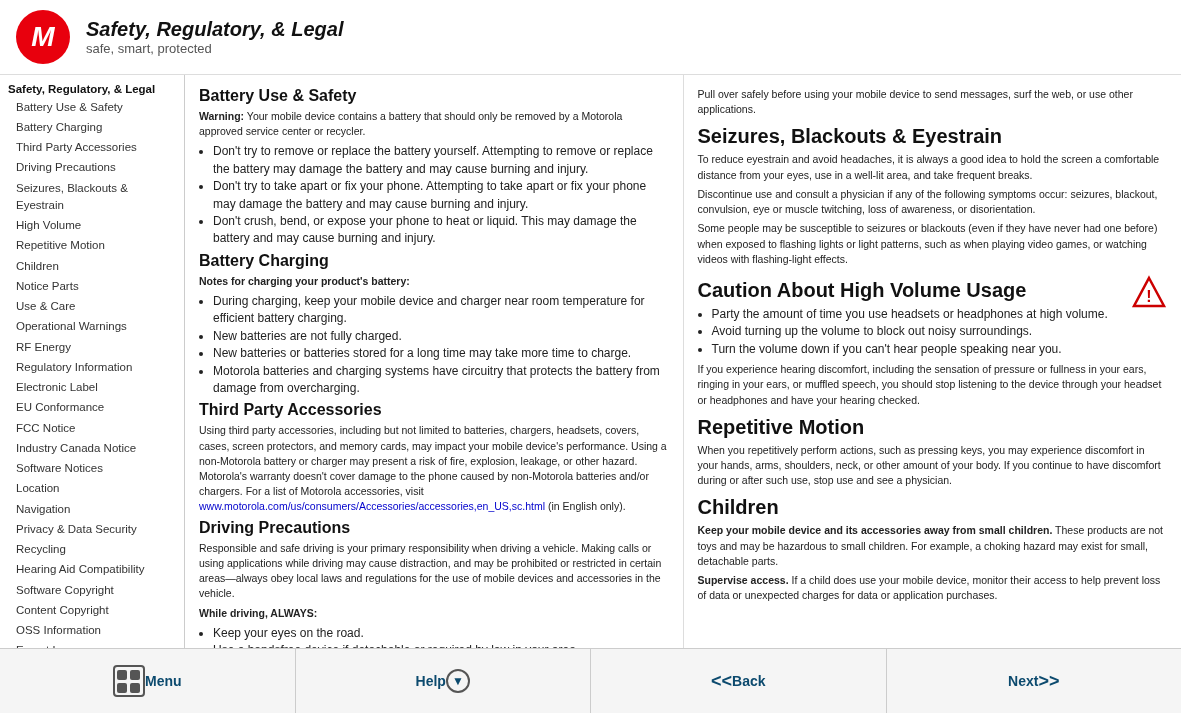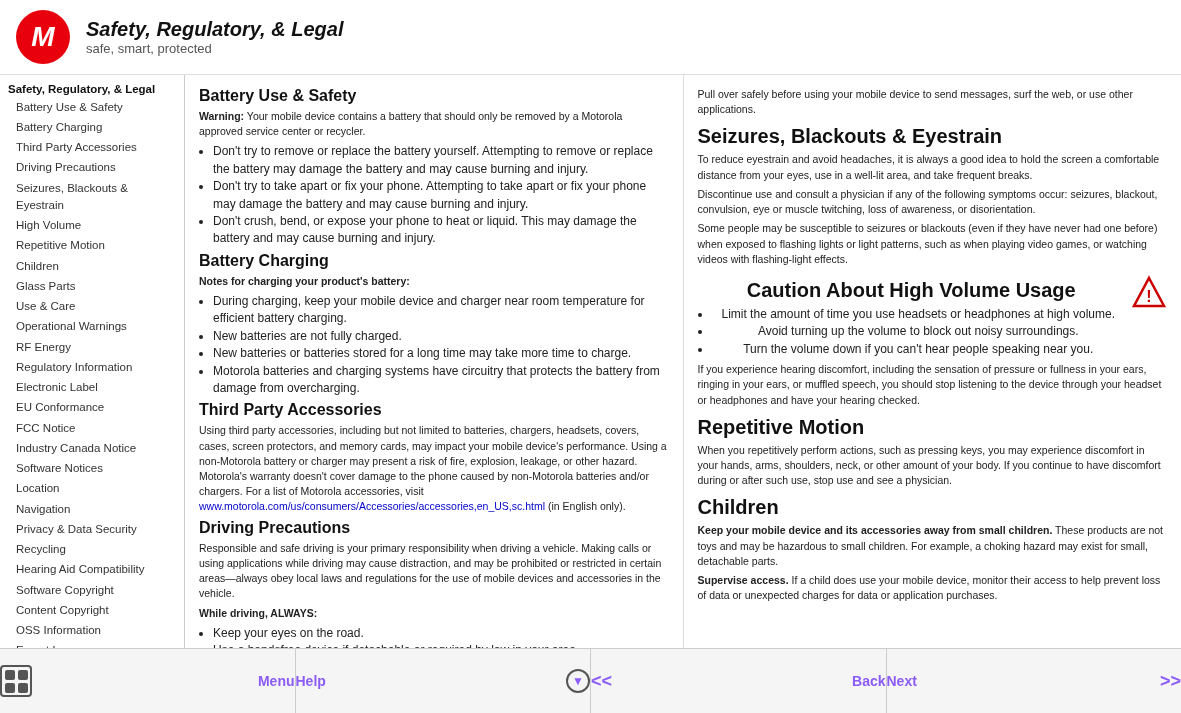--- a/index.html
+++ b/index.html
@@ -135,25 +135,25 @@
     .toolbar {
       display: flex;
       border-top: 1px solid #ccc;
       background: #f5f5f5;
       height: 65px;
     }
     .toolbar-btn {
       flex: 1;
       display: flex;
       align-items: center;
-      justify-content: space-between;
+      justify-content: center;
       border-right: 1px solid #ccc;
       cursor: pointer;
       font-size: 14px;
-      color: #8b5cf6;
+      color: #0c4a6e;
       font-weight: bold;
     }
     .toolbar-btn:last-child { border-right: none; }
 
     .btn-icon {
       width: 32px; height: 32px;
       border: 2px solid #555;
       border-radius: 4px;
       display: flex; align-items: center; justify-content: center;
       font-size: 16px;
@@ -171,21 +171,20 @@
 
     
     .col-right {
       position: relative;
     }
 
     .high-vol-row {
       display: flex;
       align-items: flex-start;
       gap: 6px;
-      text-align: center;
     }
     .scroll-icon {
       width: 24px; height: 24px;
       border: 2px solid #555;
       border-radius: 50%;
       display: flex; align-items: center; justify-content: center;
       font-size: 12px;
     }
   </style>
 </head>
@@ -206,21 +205,21 @@
   <div class="sidebar">
     <div class="sidebar-title">Safety, Regulatory, &amp; Legal</div>
     <div class="sidebar-item sidebar-sub">Battery Use &amp; Safety</div>
     <div class="sidebar-item sidebar-sub">Battery Charging</div>
     <div class="sidebar-item sidebar-sub">Third Party Accessories</div>
     <div class="sidebar-item sidebar-sub">Driving Precautions</div>
     <div class="sidebar-item sidebar-sub">Seizures, Blackouts &amp; Eyestrain</div>
     <div class="sidebar-item sidebar-sub">High Volume</div>
     <div class="sidebar-item sidebar-sub">Repetitive Motion</div>
     <div class="sidebar-item sidebar-sub">Children</div>
-    <div class="sidebar-item sidebar-sub">Glass Parts</div>
+    <div class="sidebar-item sidebar-sub">Notice Parts</div>
     <div class="sidebar-item sidebar-sub">Use &amp; Care</div>
     <div class="sidebar-item sidebar-sub">Operational Warnings</div>
     <div class="sidebar-item sidebar-sub">RF Energy</div>
     <div class="sidebar-item sidebar-sub">Regulatory Information</div>
     <div class="sidebar-item sidebar-sub">Electronic Label</div>
     <div class="sidebar-item sidebar-sub">EU Conformance</div>
     <div class="sidebar-item sidebar-sub">FCC Notice</div>
     <div class="sidebar-item sidebar-sub">Industry Canada Notice</div>
     <div class="sidebar-item sidebar-sub">Software Notices</div>
     <div class="sidebar-item sidebar-sub">Location</div>
@@ -300,21 +299,21 @@
         <p class="body-text">To reduce eyestrain and avoid headaches, it is always a good idea to hold the screen a comfortable distance from your eyes, use in a well-lit area, and take frequent breaks.</p>
         <p class="body-text">Discontinue use and consult a physician if any of the following symptoms occur: seizures, blackout, convulsion, eye or muscle twitching, loss of awareness, or disorientation.</p>
         <p class="body-text">Some people may be susceptible to seizures or blackouts (even if they have never had one before) when exposed to flashing lights or light patterns, such as when playing video games, or watching videos with flashing-light effects.</p>
       </div>
 
       <div>
         <div class="high-vol-row">
           <div style="flex:1">
             <div class="big-section-title">Caution About High Volume Usage</div>
             <ul class="bullet-list">
-              <li>Limit the amount of time you use headsets or headphones at high volume.</li>
+              <li>Party the amount of time you use headsets or headphones at high volume.</li>
               <li>Avoid turning up the volume to block out noisy surroundings.</li>
               <li>Turn the volume down if you can't hear people speaking near you.</li>
             </ul>
           </div>
           <div style="flex-shrink:0; margin-top:4px">
             <svg width="36" height="36" viewBox="0 0 36 36">
               <polygon points="18,3 33,31 3,31" fill="none" stroke="#c00" stroke-width="2.5"></polygon>
               <text x="18" y="27" text-anchor="middle" font-size="16" fill="#c00" font-weight="bold">!</text>
             </svg>
           </div>

